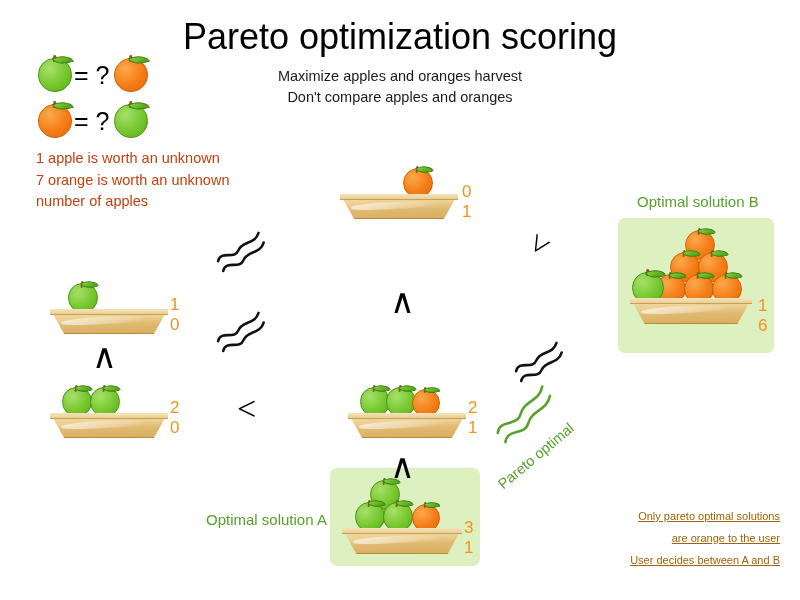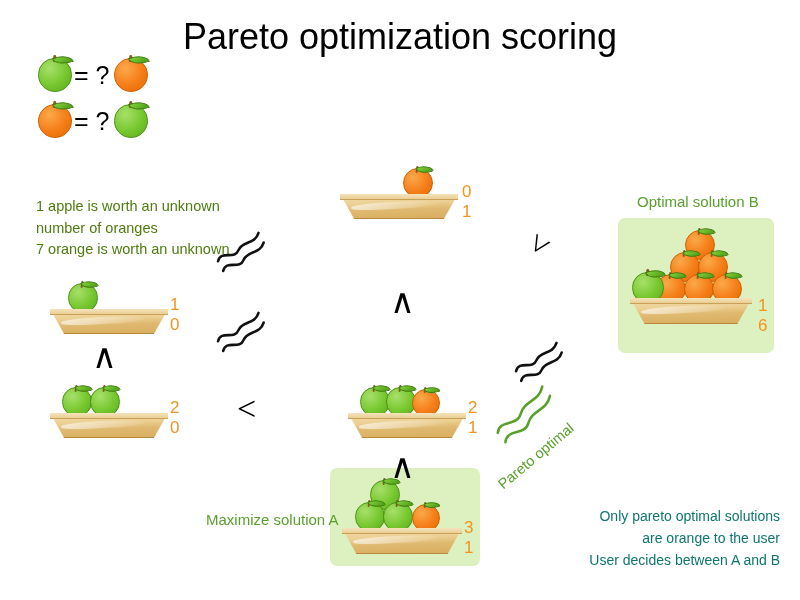--- a/index.html
+++ b/index.html
@@ -34,22 +34,21 @@
   
   .eq-row { display: flex; align-items: center; }
   .eq-sign {
     font-size: 25px; color: #000; margin: 0 5px 0 2px;
     font-family: "Liberation Sans", sans-serif;
   }
   #premise-text {
     left: 36px; top: 148px; width: 260px;
     font-size: 14.5px;
     line-height: 21.5px;
-    color: #4d7c0f;
-    margin-top: 48px;
+    color: #c2410c;
   }
   #premise-text div { white-space: nowrap; }
 
   
   .fruit { position: absolute; }
   .fruit .body {
     position: absolute; left: 0; top: 0;
     width: 100%; height: 100%;
     border-radius: 50%;
   }
@@ -155,33 +154,38 @@
     font-size: 14.5px;
     white-space: nowrap;
     transform: rotate(-40deg);
     transform-origin: 0 50%;
   }
 
   
   #footer-note {
     left: 460px; top: 505px; width: 320px;
     text-align: right;
-    font-size: 14px;
+    font-size: 11px;
     line-height: 22px;
-    color: #0f766e;
+    color: #a16207;
+    text-decoration: underline;
   }
   #footer-note div { white-space: nowrap; }
 </style>
 </head>
 <body>
 
 <div id="stage">
 
   <div class="abs" id="title">Pareto optimization scoring</div>
 
+  <div class="abs" id="subtitle">
+    <div>Maximize apples and oranges harvest</div>
+    <div>Don't compare apples and oranges</div>
+  </div>
 
   <div class="abs eq-row" style="left:38px; top:58px;">
     <div class="fruit apple" style="position:relative; width:34px; height:34px;">
       <div class="body"></div>
         <div class="stem"></div>
         <div class="leaf"></div>
     </div>
     <div class="eq-sign">= ?</div>
     <div class="fruit orange" style="position:relative; width:34px; height:34px;">
       <div class="body"></div>
@@ -199,29 +203,29 @@
     <div class="eq-sign">= ?</div>
     <div class="fruit apple" style="position:relative; width:34px; height:34px;">
       <div class="body"></div>
         <div class="stem"></div>
         <div class="leaf"></div>
     </div>
   </div>
 
   <div class="abs" id="premise-text">
     <div>1 apple is worth an unknown</div>
-    <div>number of oranges</div>
     <div>7 orange is worth an unknown</div>
+    <div>number of apples</div>
   </div>
 
   <div class="highlight" style="left:618px; top:218px; width:156px; height:135px;"></div>
   <div class="highlight" style="left:330px; top:468px; width:150px; height:98px;"></div>
 
   <div class="opt-label" style="left:637px; top:193px;">Optimal solution B</div>
-  <div class="opt-label" style="left:206px; top:511px;">Maximize solution A</div>
+  <div class="opt-label" style="left:206px; top:511px;">Optimal solution A</div>
 
   <div class="abs" style="left:340px; top:168px;">
     <div class="fruit orange" style="left:63px; top:0px; width:30px; height:30px;">
       <div class="body"></div>
         <div class="stem"></div>
         <div class="leaf"></div>
     </div>
     <div class="basket" style="left:0px; top:26px; width:118px; height:25px;">
       <div class="bowl"></div>
         <div class="rim"></div>

